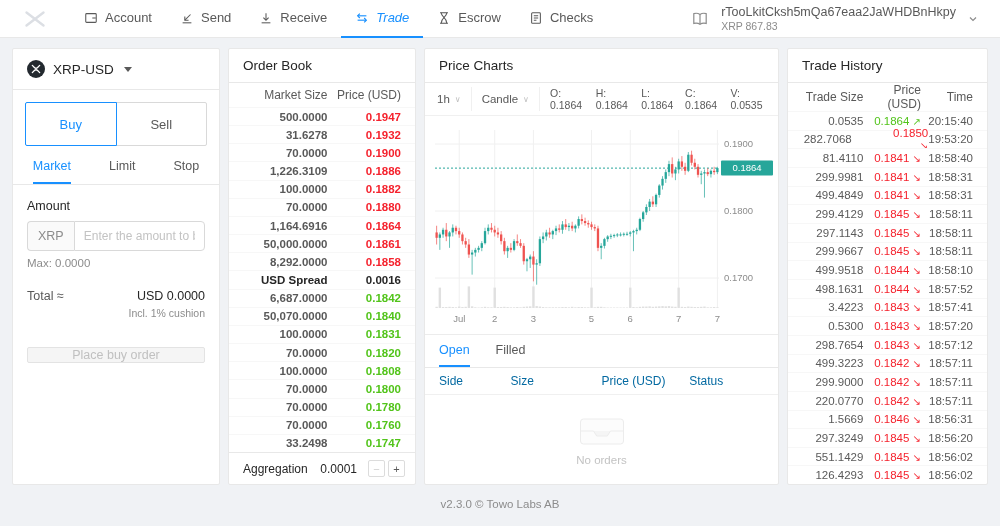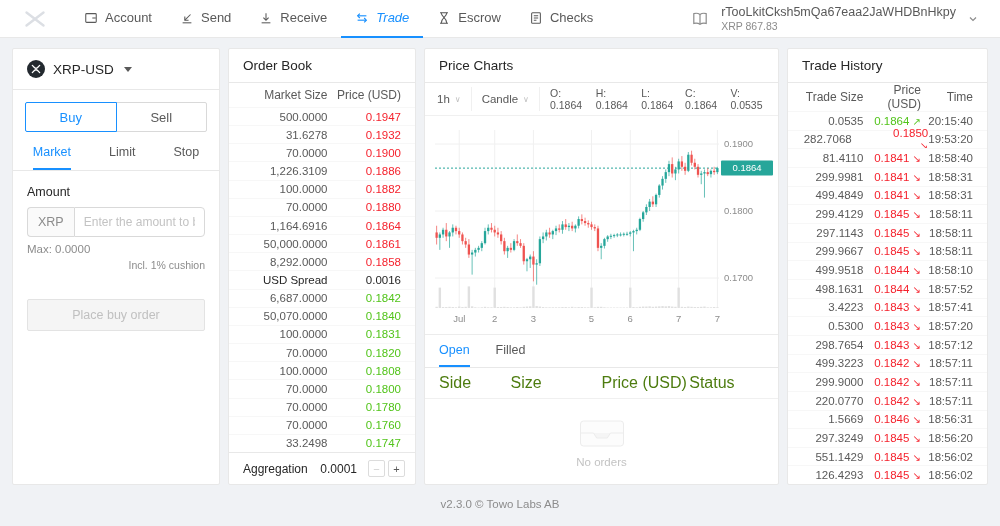--- a/index.html
+++ b/index.html
@@ -26,21 +26,21 @@
   .p-hist { flex:1; }
   .panel-title { padding:9px 14px; font-size:13.5px; color:#262626;
     border-bottom:1px solid #e8e8e8; flex:0 0 auto; }
   
   .pair-row { display:flex; align-items:center; gap:8px; padding:11px 14px;
     border-bottom:1px solid #e8e8e8; cursor:pointer; }
   .pair-name { font-size:13.5px; color:#262626; }
   .caret { width:0; height:0; border-left:4px solid transparent; border-right:4px solid transparent;
     border-top:5px solid #595959; margin-left:2px; }
   .side-row { display:flex; padding:12px 12px 0; }
-  .side-btn { flex:1; height:30px; background:#fff; border:1px solid #d9d9d9; font-size:13px;
+  .side-btn { flex:1; height:44px; background:#fff; border:1px solid #d9d9d9; font-size:13px;
     color:#595959; cursor:pointer; font-family:inherit; }
   .side-btn.buy { border-color:#1890ff; color:#1890ff; border-radius:2px 0 0 2px; z-index:1; }
   .side-btn.sell { border-radius:0 2px 2px 0; margin-left:-1px; }
   .type-tabs { display:flex; justify-content:center; gap:38px; padding-top:13px;
     border-bottom:1px solid #e8e8e8; }
   .type-tab { font-size:12.5px; color:#595959; padding-bottom:9px; cursor:pointer;
     border-bottom:2px solid transparent; }
   .type-tab.active { color:#1890ff; border-bottom-color:#1890ff; }
   .form-body { padding:14px; }
   .lbl { font-size:12.5px; color:#262626; margin-bottom:8px; }
@@ -49,27 +49,27 @@
     border-radius:4px 0 0 4px; padding:0 10px; line-height:28px; font-size:12.5px; color:#8c8c8c; }
   .amt-input { flex:1; min-width:0; border:1px solid #d9d9d9; border-radius:0 4px 4px 0;
     padding:0 9px; height:30px; font-size:12px; color:#262626; font-family:inherit; outline:none; }
   .amt-input::placeholder { color:#c3c3c3; }
   .max-note { font-size:11.5px; color:#8c8c8c; margin-top:6px; }
   .total-row { display:flex; justify-content:space-between; margin-top:20px;
     font-size:12.5px; }
   .total-lbl { color:#595959; }
   .total-val { color:#262626; }
   .cushion { text-align:right; font-size:10.5px; color:#8c8c8c; margin-top:4px; }
-  .place-btn { margin-top:28px; width:100%; height:32px; background:#f5f5f5;
+  .place-btn { margin-top:28px; width:100%; height:16px; background:#f5f5f5;
     border:1px solid #e3e3e3; border-radius:2px; color:#c0c0c0; font-size:12.5px;
     font-family:inherit; cursor:not-allowed; }
   
   .ob-head, .ob-row { display:flex; align-items:center; padding:0 14px; font-size:11.5px; }
   .ob-head { flex:0 0 24px; color:#595959; font-size:12px; }
-  .ob-rows { flex:1; display:flex; flex-direction:column; min-height:0; }
+  .ob-rows { flex:1; display:flex; flex-direction:column; min-height:0;font-weight:bold; }
   .ob-row { flex:1; min-height:0; border-top:1px solid #f7f7f7; color:#595959; cursor:pointer; }
   .ob-c1 { flex:1.15; text-align:right; }
   .ob-c2 { flex:1; text-align:right; }
   .price-red { color:#f5222d; }
   .price-green { color:#52c41a; }
   .ob-row.spread { color:#262626; }
   .ob-row.spread .ob-c2 { color:#262626; }
   .agg-row { flex:0 0 32px; display:flex; align-items:center; padding:0 10px 0 14px;
     border-top:1px solid #e8e8e8; font-size:12px; color:#262626; margin-top:auto; }
   .agg-lbl { flex:1; }
@@ -84,21 +84,21 @@
   .mini-select { display:flex; align-items:center; gap:5px; font-size:11.5px; color:#595959;
     padding-right:10px; margin-right:10px; border-right:1px solid #f0f0f0; cursor:pointer; }
   .chev { font-size:8px; color:#bfbfbf; }
   .ohlcv { margin-left:auto; display:flex; gap:9px; font-size:10.5px; color:#595959; }
   .chart-wrap { flex:0 0 214px; position:relative; }
   .sub-tabs { display:flex; gap:26px; padding:8px 14px 0; border-top:1px solid #ececec;
     border-bottom:1px solid #e8e8e8; flex:0 0 33px; }
   .sub-tab { font-size:12.5px; color:#595959; padding-bottom:8px; cursor:pointer;
     border-bottom:2px solid transparent; }
   .sub-tab.active { color:#1890ff; border-bottom-color:#1890ff; }
-  .orders-head { display:flex; padding:6px 14px; font-size:16px; color:#4d7c0f;
+  .orders-head { display:flex; padding:6px 14px; font-size:12px; color:#0369a1;
     border-bottom:1px solid #f0f0f0; flex:0 0 26px; }
   .oh1{width:22%;} .oh2{width:28%;} .oh3{width:27%;} .oh4{width:23%;}
   .empty-state { flex:1; display:flex; flex-direction:column; align-items:center;
     justify-content:center; gap:8px; }
   .empty-text { font-size:11.5px; color:#c3c3c3; }
   
   .th-head, .th-row { display:flex; align-items:center; padding:0 14px; font-size:11.5px; }
   .th-head { flex:0 0 26px; color:#595959; font-size:12px; }
   .th-rows { flex:1; display:flex; flex-direction:column; min-height:0; }
   .th-row { flex:1; min-height:0; border-top:1px solid #f7f7f7; color:#595959; }
@@ -205,20 +205,24 @@
       <span class="type-tab">Limit</span>
       <span class="type-tab">Stop</span>
     </div>
     <div class="form-body">
       <div class="lbl">Amount</div>
       <div class="amt-group">
         <span class="amt-prefix">XRP</span>
         <input class="amt-input" type="text" placeholder="Enter the amount to buy" style="">
       </div>
       <div class="max-note">Max: 0.0000</div>
+      <div class="total-row">
+        <span class="total-lbl">Total ≈</span>
+        <span class="total-val">USD 0.0000</span>
+      </div>
       <div class="cushion">Incl. 1% cushion</div>
       <button class="place-btn" disabled="">Place buy order</button>
     </div>
   </div>
 
   <div class="panel p-book">
     <div class="panel-title">Order Book</div>
     <div class="ob-head">
       <span class="ob-c1">Market Size</span>
       <span class="ob-c2">Price (USD)</span>

